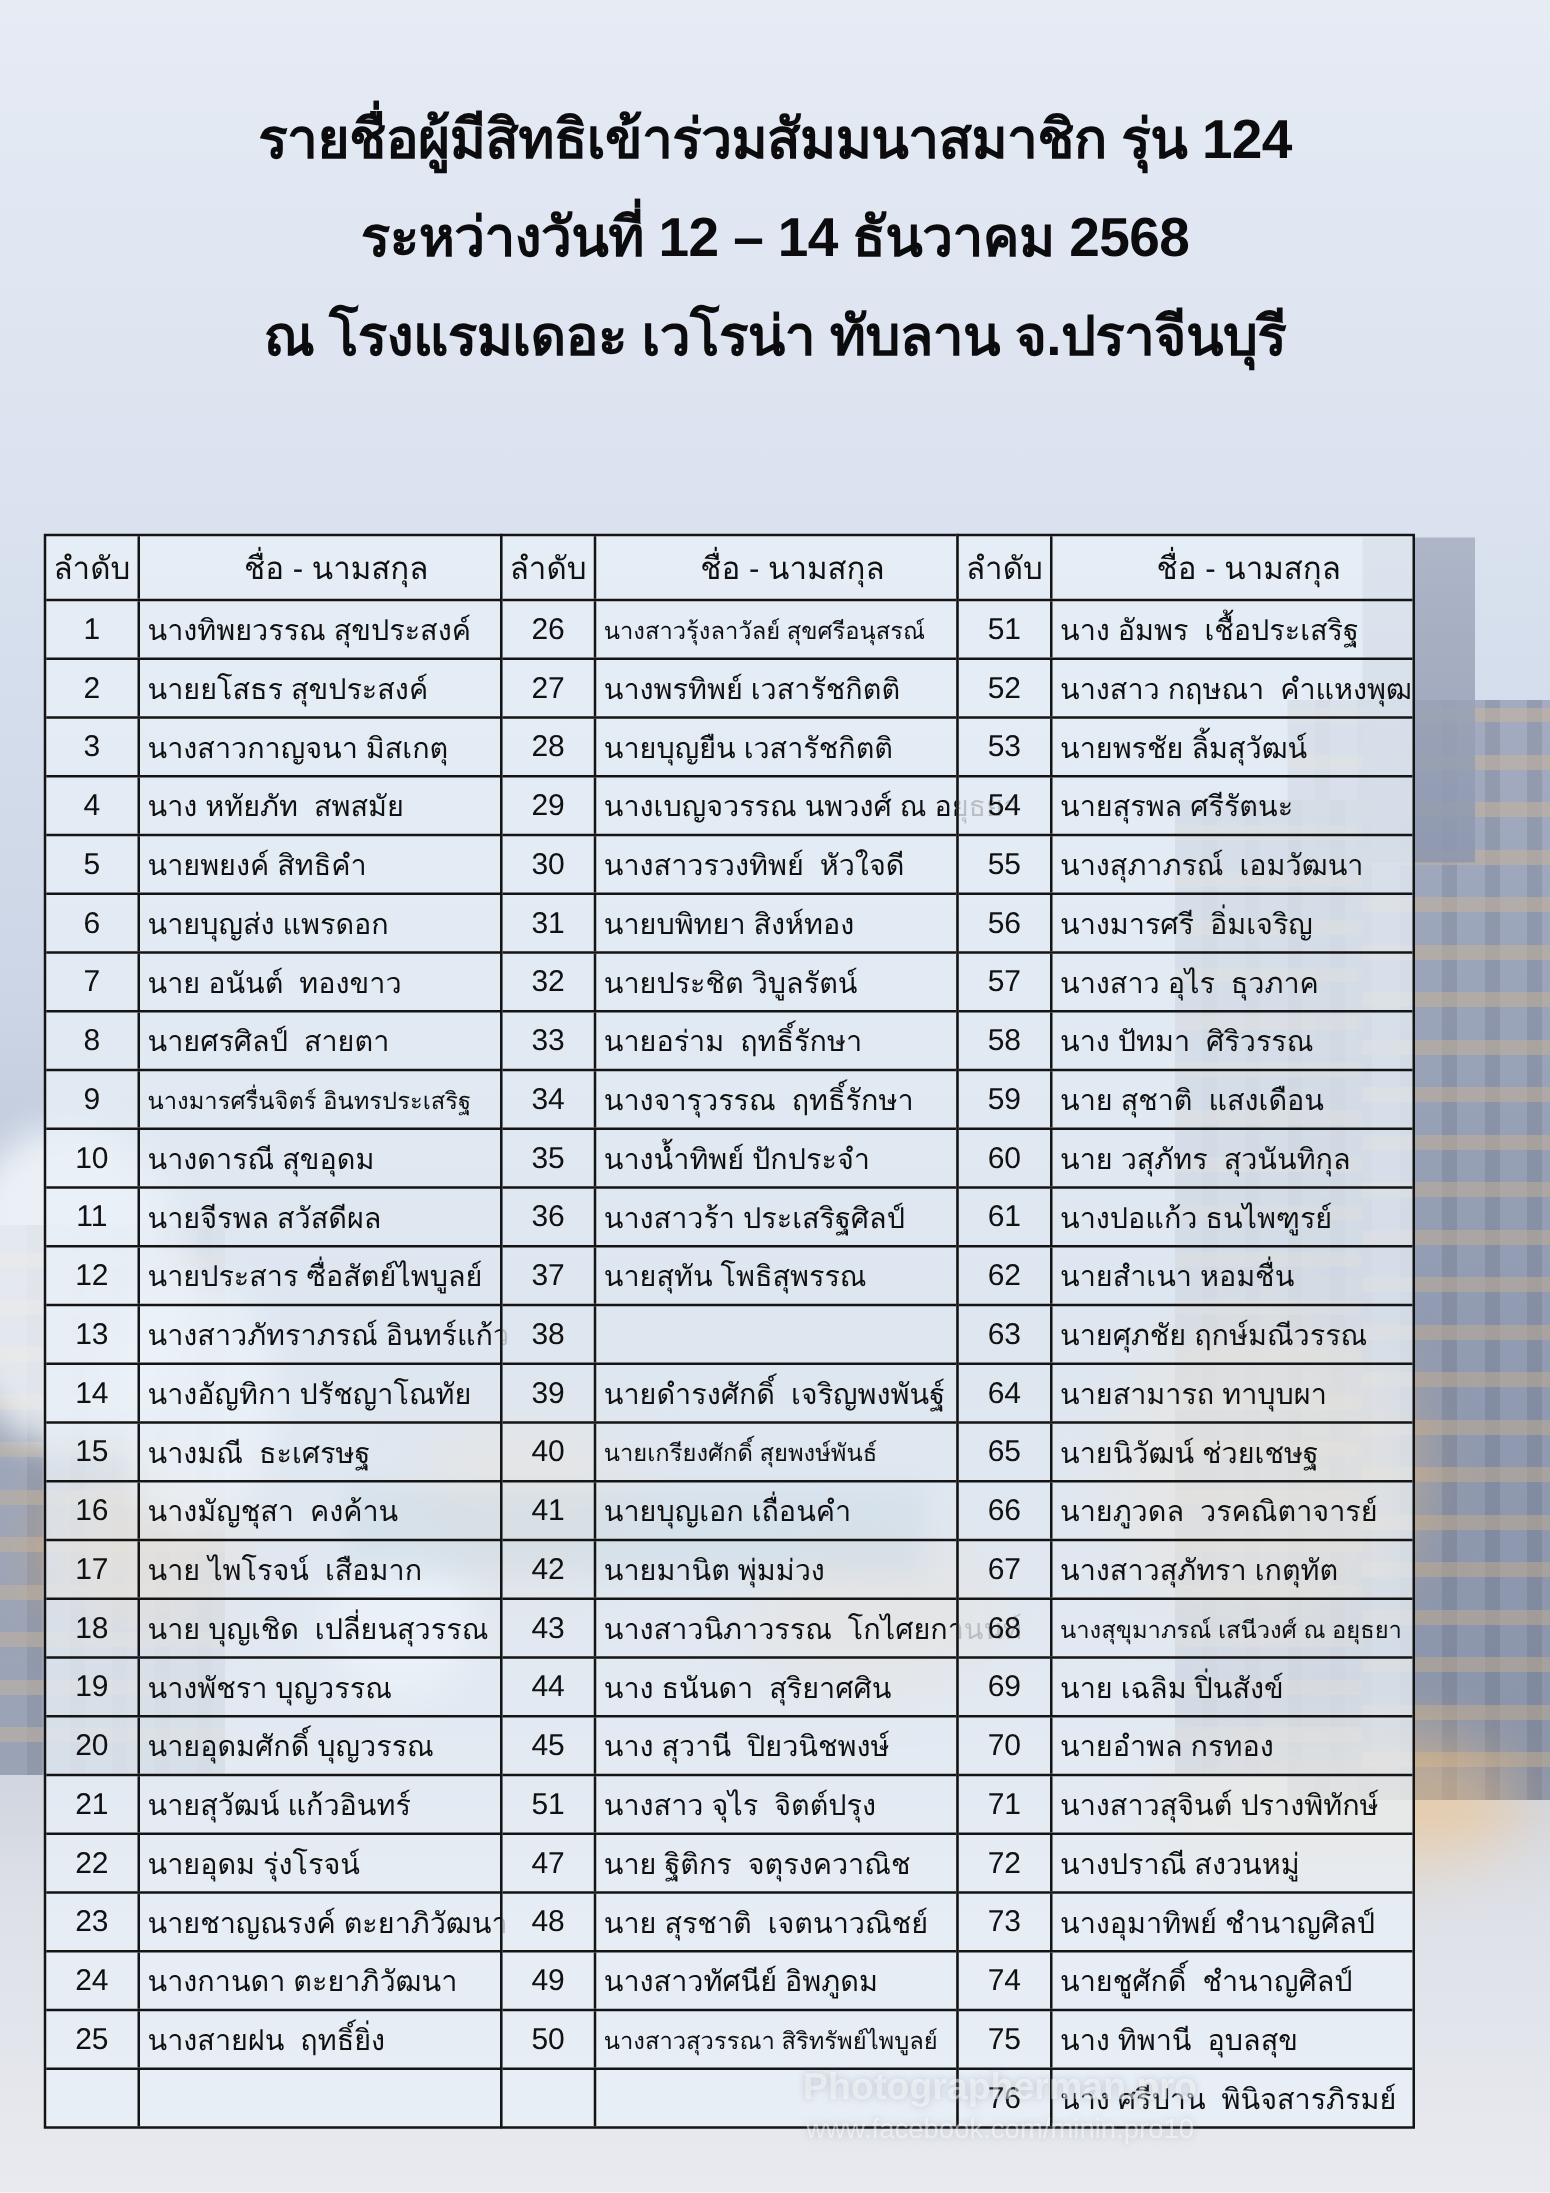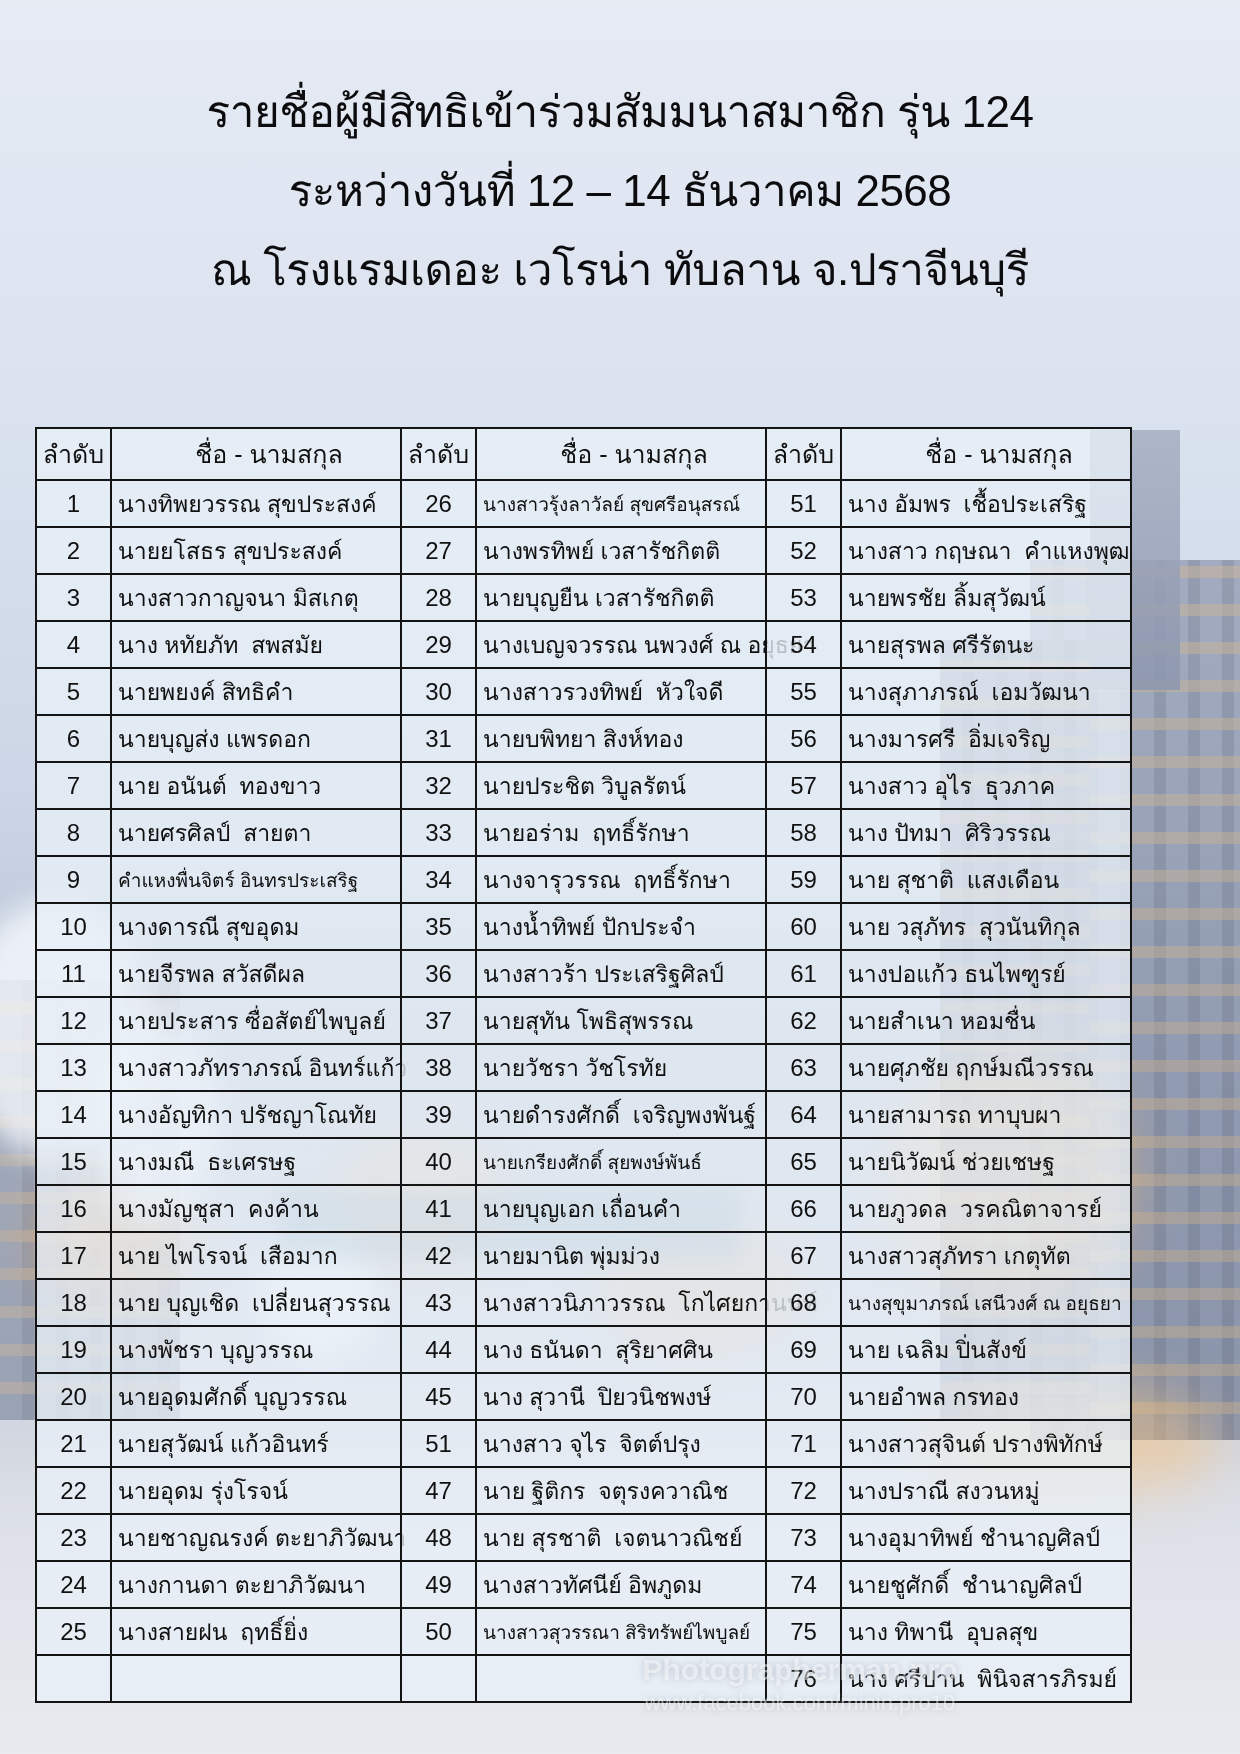--- a/index.html
+++ b/index.html
@@ -27,21 +27,21 @@
   .g5{right:20px;top:1380px;width:300px;height:140px;background:rgba(246,196,130,.5);}
   .bg .tree{position:absolute;border-radius:50%;background:rgba(250,252,255,.75);filter:blur(14px);}
   .t1{left:-40px;top:900px;width:190px;height:260px;}
   .t2{left:90px;top:1020px;width:130px;height:200px;}
   .t3{left:260px;top:1240px;width:120px;height:120px;}
   .bg .pool{position:absolute;left:280px;top:1190px;width:460px;height:70px;background:rgba(90,140,165,.45);filter:blur(10px);}
   .bg .snow{position:absolute;left:0;bottom:0;width:100%;height:300px;
     background:linear-gradient(180deg,rgba(222,226,234,0) 0%,#dfe2e9 35%,#e8eaef 100%);}
   
   .titleblock{position:absolute;left:0;top:72px;width:100%;text-align:center;color:#0c0c0e;}
-  .titleblock .tline{font-weight:normal;font-size:44px;line-height:79px;letter-spacing:-.5px;}
+  .titleblock .tline{font-weight:bold;font-size:44px;line-height:79px;letter-spacing:-.5px;}
   
   .roster{position:absolute;left:35px;top:427px;display:flex;}
   .cgroup{border:2px solid #141414;background:rgba(232,239,247,.78);}
   .cgroup + .cgroup{margin-left:-2px;}
   .thead{display:flex;height:50px;border-bottom:2px solid #141414;gap:10px;}
   .trow{display:flex;height:45px;border-bottom:2px solid #141414;}
   .trow:last-child{border-bottom:none;}
   .cell{display:flex;align-items:center;overflow:visible;}
   .cno{width:73px;justify-content:center;border-right:2px solid #141414;font-size:24px;color:#111;}
   .cname{width:262px;padding-left:6px;font-size:23px;color:#101010;white-space:pre;}
@@ -122,21 +122,21 @@
           <div class="trow">
             <div class="cell cno">7</div>
             <div class="cell cname">นาย อนันต์  ทองขาว</div>
           </div>
           <div class="trow">
             <div class="cell cno">8</div>
             <div class="cell cname">นายศรศิลป์  สายตา</div>
           </div>
           <div class="trow">
             <div class="cell cno">9</div>
-            <div class="cell cname long">คำแหงพื่นจิตร์ อินทรประเสริฐ</div>
+            <div class="cell cname long">นางมารศรื่นจิตร์ อินทรประเสริฐ</div>
           </div>
           <div class="trow">
             <div class="cell cno">10</div>
             <div class="cell cname">นางดารณี สุขอุดม</div>
           </div>
           <div class="trow">
             <div class="cell cno">11</div>
             <div class="cell cname">นายจีรพล สวัสดีผล</div>
           </div>
           <div class="trow">
@@ -250,21 +250,20 @@
           <div class="trow">
             <div class="cell cno">36</div>
             <div class="cell cname">นางสาวร้า ประเสริฐศิลป์</div>
           </div>
           <div class="trow">
             <div class="cell cno">37</div>
             <div class="cell cname">นายสุทัน โพธิสุพรรณ</div>
           </div>
           <div class="trow">
             <div class="cell cno">38</div>
-            <div class="cell cname">นายวัชรา วัชโรทัย</div>
           </div>
           <div class="trow">
             <div class="cell cno">39</div>
             <div class="cell cname">นายดำรงศักดิ์  เจริญพงพันฐ์</div>
           </div>
           <div class="trow">
             <div class="cell cno">40</div>
             <div class="cell cname long">นายเกรียงศักดิ์ สุยพงษ์พันธ์</div>
           </div>
           <div class="trow">

